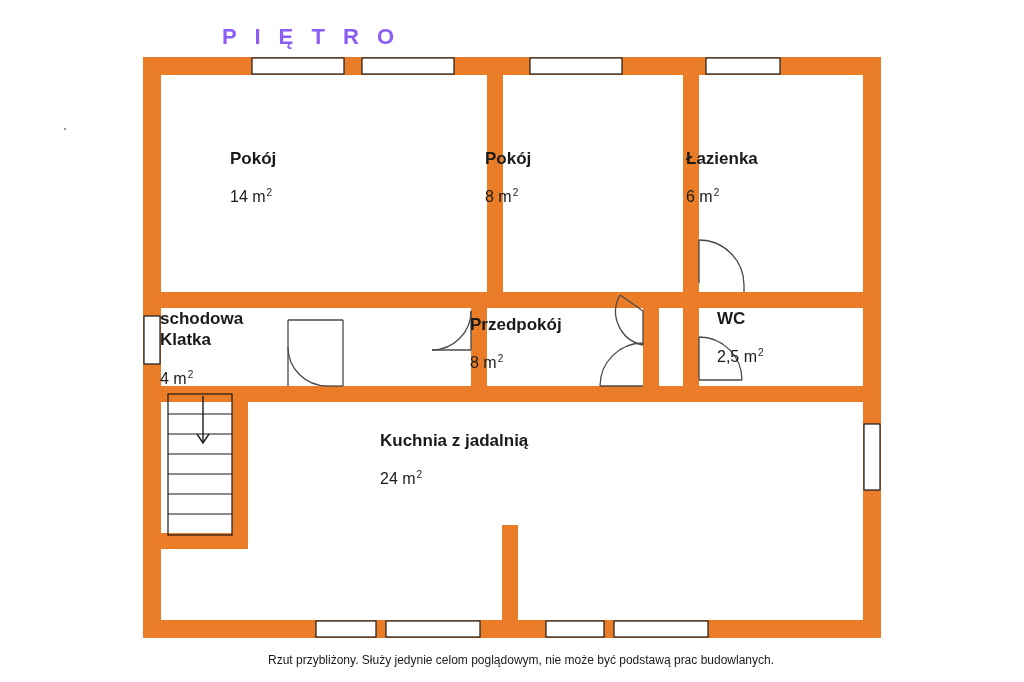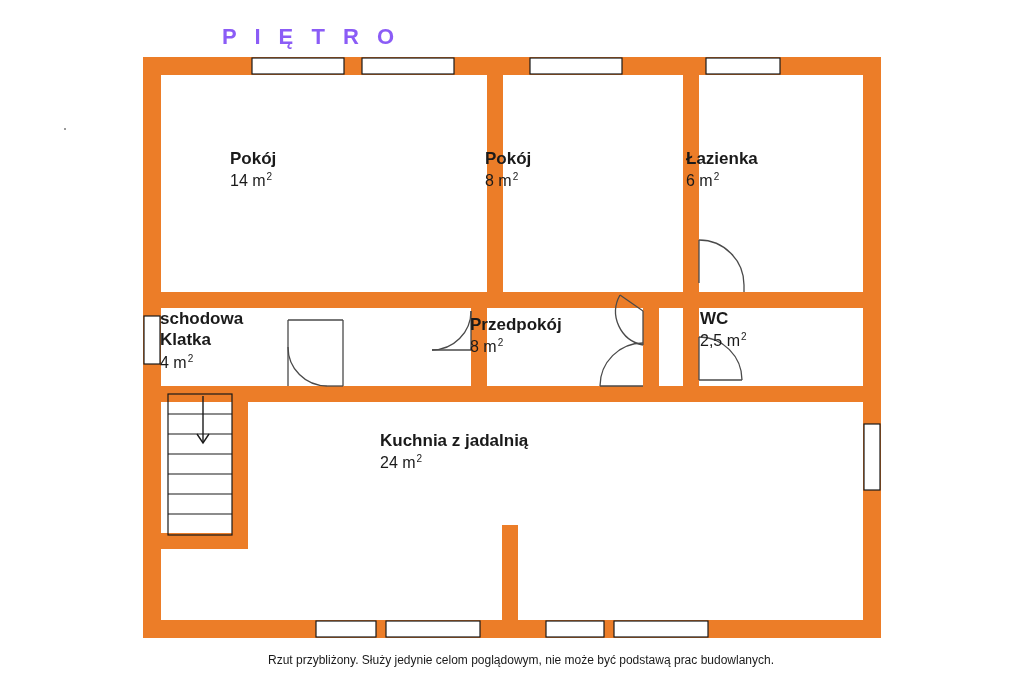--- a/index.html
+++ b/index.html
@@ -47,33 +47,33 @@
     pointer-events: none;
   }
   .room-name {
     display: block;
     font-size: 17px;
     font-weight: bold;
   }
   .room-area {
     display: block;
     font-size: 16px;
-    margin-top: 2px;
+    margin-top: 18px;
   }
   .room-area sup {
     font-size: 10px;
     vertical-align: super;
     margin-left: 1px;
   }
   .label-pokoj1   { left: 230px; top: 148px; width: 210px; }
   .label-pokoj2   { left: 485px; top: 148px; width: 180px; }
   .label-lazienka { left: 686px; top: 148px; width: 155px; }
   .label-klatka   { left: 160px; top: 308px; width: 180px; }
   .label-przedpokoj { left: 470px; top: 314px; width: 205px; }
-  .label-wc       { left: 700px; top: 308px; width: 165px; }
+  .label-wc       { left: 700px; top: 308px; width: 165px; padding-left: 17px; }
   .label-kuchnia  { left: 380px; top: 430px; width: 280px; }
   .dot {
     position: absolute;
     left: 64px;
     top: 128px;
     width: 2px;
     height: 2px;
     background: #9a9a9a;
   }
 </style>

